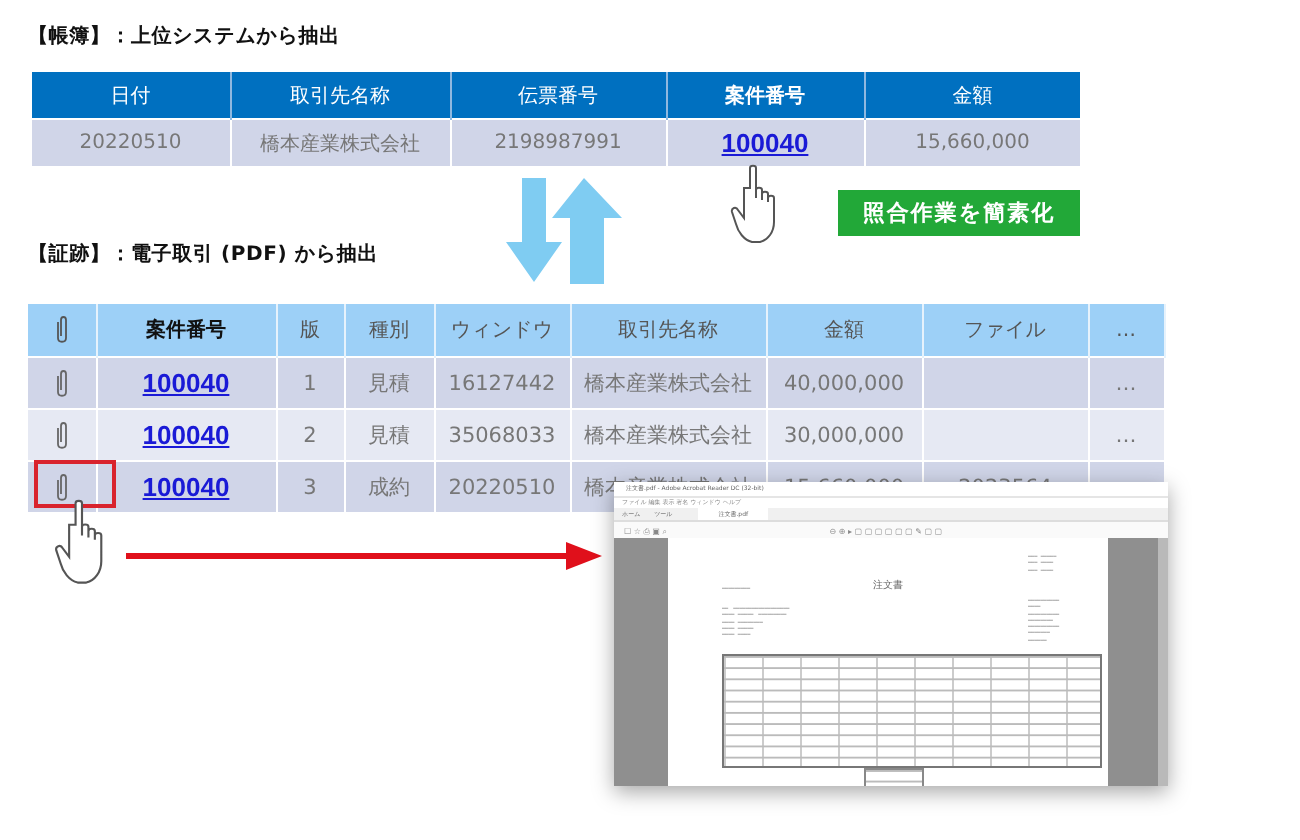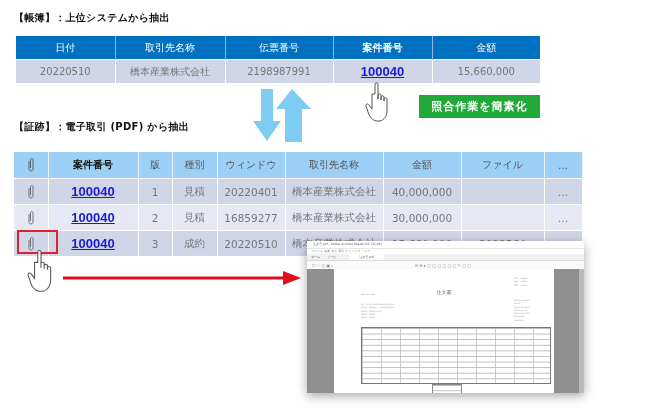--- a/index.html
+++ b/index.html
@@ -118,34 +118,34 @@
     <th>ファイル</th>
     <th>…</th>
   </tr>
   <tr class="r1">
     <td><svg class="clip" width="8" height="16" viewBox="0 0 8 16">
             <path d="M2 4 L2 12 C2 14.5 6 14.5 6 12 L6 3 C6 1 3.5 1 3.5 3 L3.5 11" fill="none" stroke="#666" stroke-width="0.9"></path>
           </svg></td>
     <td><span class="caseno">100040</span></td>
     <td>1</td>
     <td>見積</td>
-    <td>20220401</td>
+    <td>16127442</td>
     <td>橋本産業株式会社</td>
     <td>40,000,000</td>
     <td></td>
     <td>…</td>
   </tr>
   <tr class="r2">
     <td><svg class="clip" width="8" height="16" viewBox="0 0 8 16">
             <path d="M2 4 L2 12 C2 14.5 6 14.5 6 12 L6 3 C6 1 3.5 1 3.5 3 L3.5 11" fill="none" stroke="#666" stroke-width="0.9"></path>
           </svg></td>
     <td><span class="caseno">100040</span></td>
     <td>2</td>
     <td>見積</td>
-    <td>16859277</td>
+    <td>35068033</td>
     <td>橋本産業株式会社</td>
     <td>30,000,000</td>
     <td></td>
     <td>…</td>
   </tr>
   <tr class="r3">
     <td><svg class="clip" width="8" height="16" viewBox="0 0 8 16">
             <path d="M2 4 L2 12 C2 14.5 6 14.5 6 12 L6 3 C6 1 3.5 1 3.5 3 L3.5 11" fill="none" stroke="#666" stroke-width="0.9"></path>
           </svg></td>
     <td><span class="caseno">100040</span></td>

